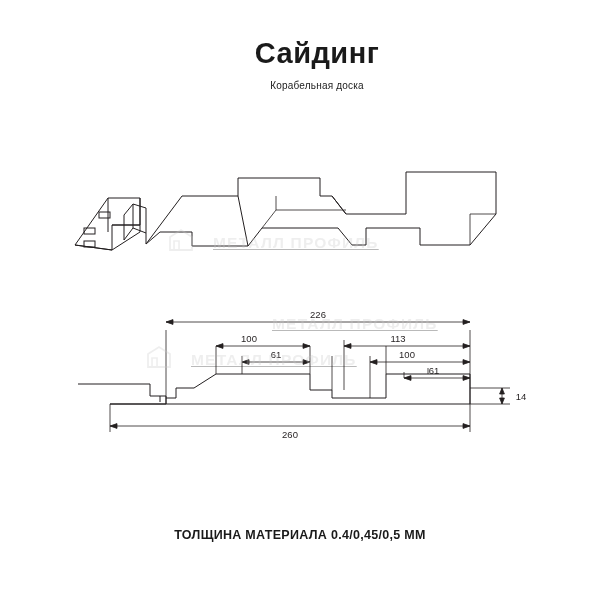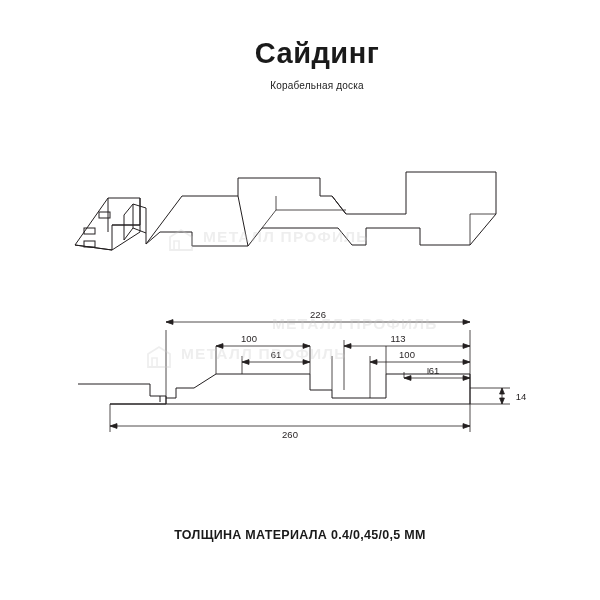--- a/index.html
+++ b/index.html
@@ -69,24 +69,25 @@
   .ln-thin { fill: none; stroke: #231f20; stroke-width: 0.8; }
   .dim-txt {
     font-family: "Liberation Sans", sans-serif;
     font-size: 9.5px;
     fill: #231f20;
   }
   
   .wm {
     position: absolute;
     display: flex;
-    align-items: flex-start;
-    gap: 9px;
+    align-items: flex-end;
+    gap: 19px;
     opacity: 0.30;
     pointer-events: none;
+    text-decoration: underline;
   }
   .wm-text {
     font-size: 15.5px;
     font-weight: bold;
     letter-spacing: 1.2px;
     color: #c9c9c9;
     white-space: nowrap;
   }
   .wm-mark {
     width: 26px;

